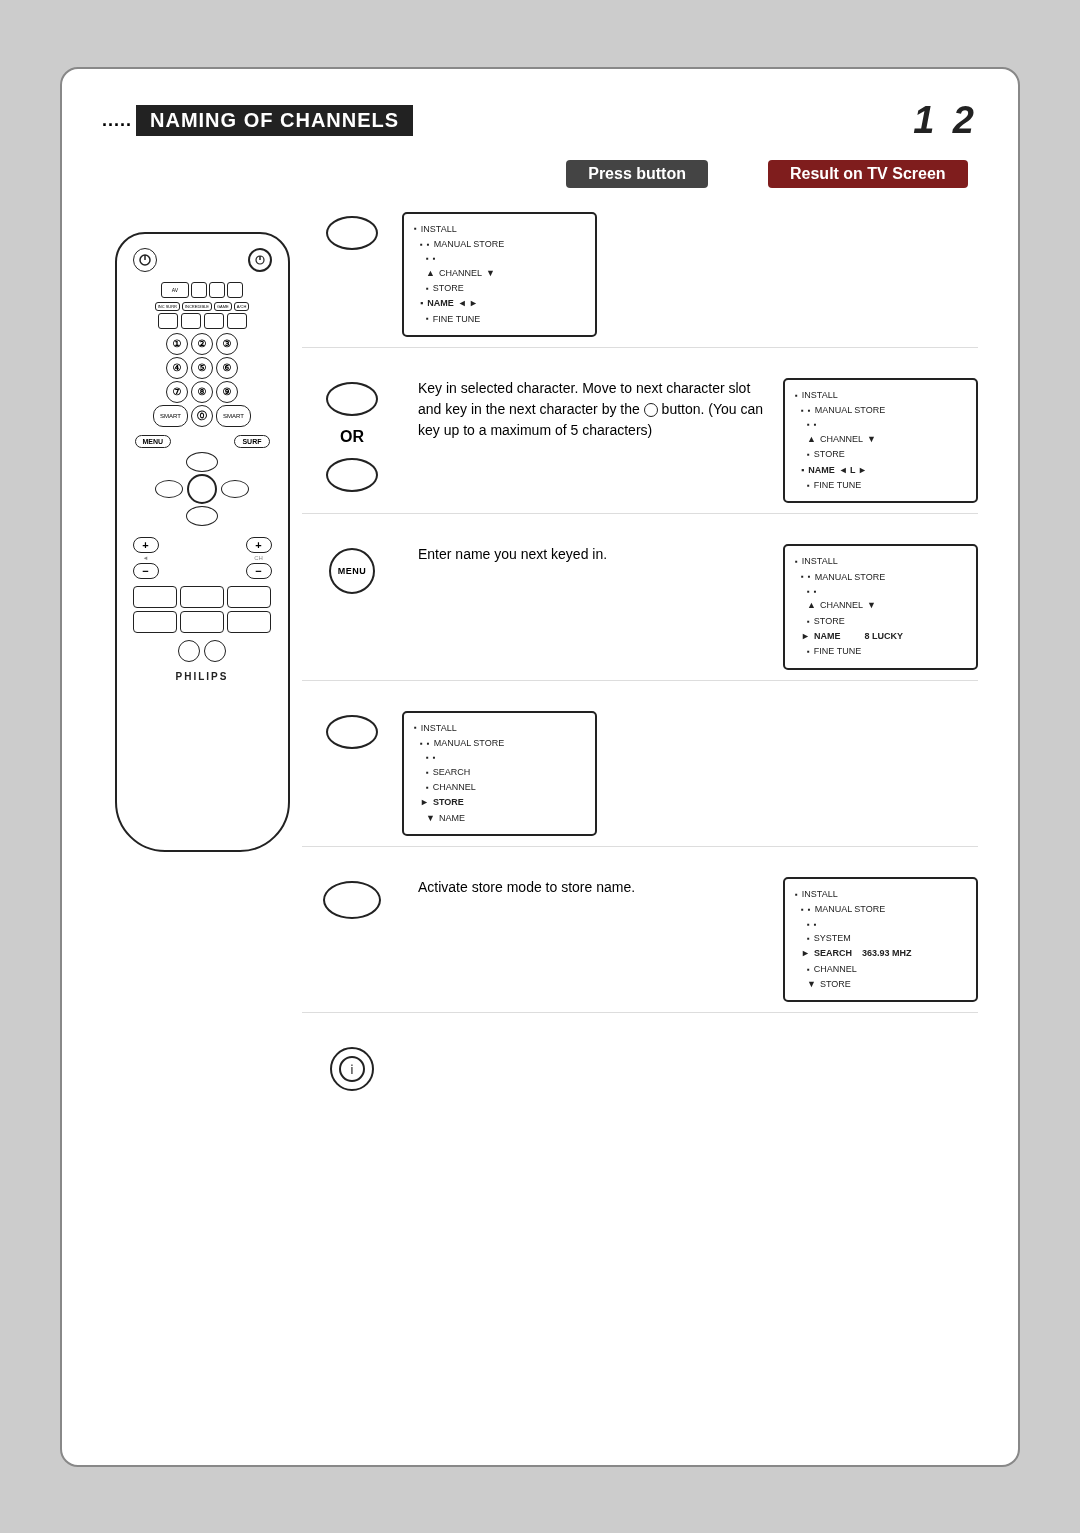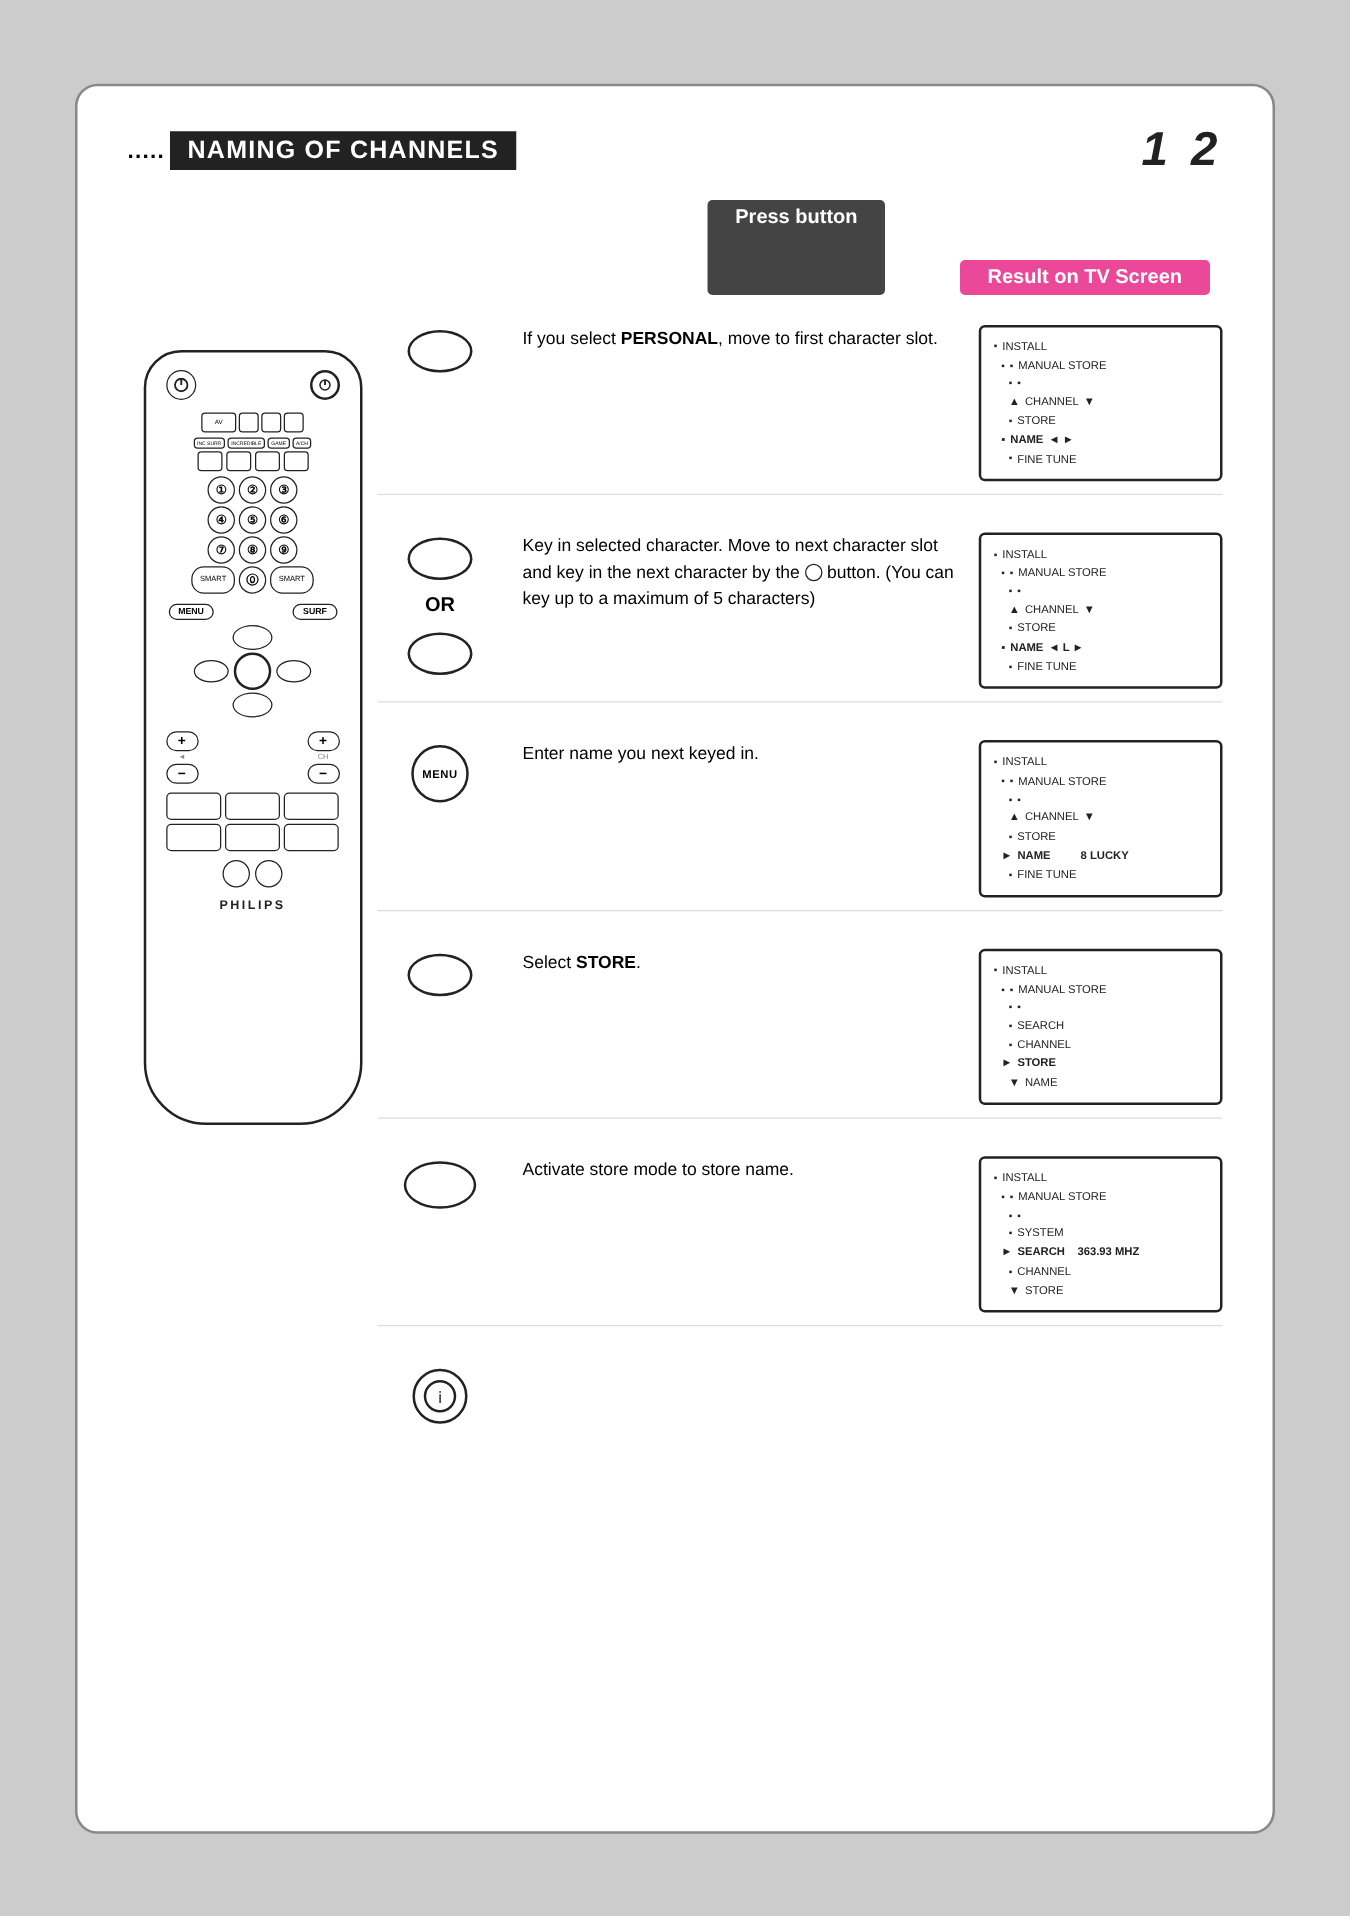--- a/index.html
+++ b/index.html
@@ -57,27 +57,26 @@
     .col-header-press {
       background: #444;
       color: white;
       font-size: 16px;
       font-weight: bold;
       padding: 5px 22px;
       border-radius: 4px;
       margin-right: 60px;
     }
     .col-header-result {
-      background: #ec4899;
+      background: #7f1d1d;
       color: white;
       font-size: 16px;
       font-weight: bold;
       padding: 5px 22px;
       border-radius: 4px;
-      margin-top: 48px;
     }
     
     .main-layout {
       display: flex;
       gap: 0;
     }
     .left-col {
       width: 200px;
       flex-shrink: 0;
       display: flex;
@@ -431,23 +430,20 @@
         <div class="remote-brand">PHILIPS</div>
       </div>
     </div>
 
     <div class="right-col">
 
       <div class="content-row">
         <div class="btn-col">
           <div class="oval-btn"></div>
         </div>
-        <div class="desc-col">
-          <span>If you select </span><strong>PERSONAL</strong><span>, move to first character slot.</span>
-        </div>
         <div class="screen-col">
           <div class="tv-screen">
             <div class="tv-line"><span class="bullet">▪</span> INSTALL</div>
             <div class="tv-line indent-1"><span class="bullet">▪</span> <span class="bullet">▪</span> MANUAL STORE</div>
             <div class="tv-line indent-2">
                 <span class="bullet">▪</span> 
                 <span class="bullet">▪</span>
               </div>
             <div class="tv-line indent-2"><span>▲</span> CHANNEL <span>▼</span></div>
             <div class="tv-line indent-2"><span class="bullet">▪</span> STORE</div>
@@ -516,23 +512,20 @@
               </div>
             <div class="tv-line indent-2"><span class="bullet">▪</span> FINE TUNE</div>
           </div>
         </div>
       </div>
 
       <div class="content-row">
         <div class="btn-col">
           <div class="oval-btn"></div>
         </div>
-        <div class="desc-col">
-          <span>Select </span><strong>STORE</strong><span>.</span>
-        </div>
         <div class="screen-col">
           <div class="tv-screen">
             <div class="tv-line"><span class="bullet">▪</span> INSTALL</div>
             <div class="tv-line indent-1"><span class="bullet">▪</span> <span class="bullet">▪</span> MANUAL STORE</div>
             <div class="tv-line indent-2">
                 <span class="bullet">▪</span> 
                 <span class="bullet">▪</span>
               </div>
             <div class="tv-line indent-2"><span class="bullet">▪</span> SEARCH</div>
             <div class="tv-line indent-2"><span class="bullet">▪</span> CHANNEL</div>

